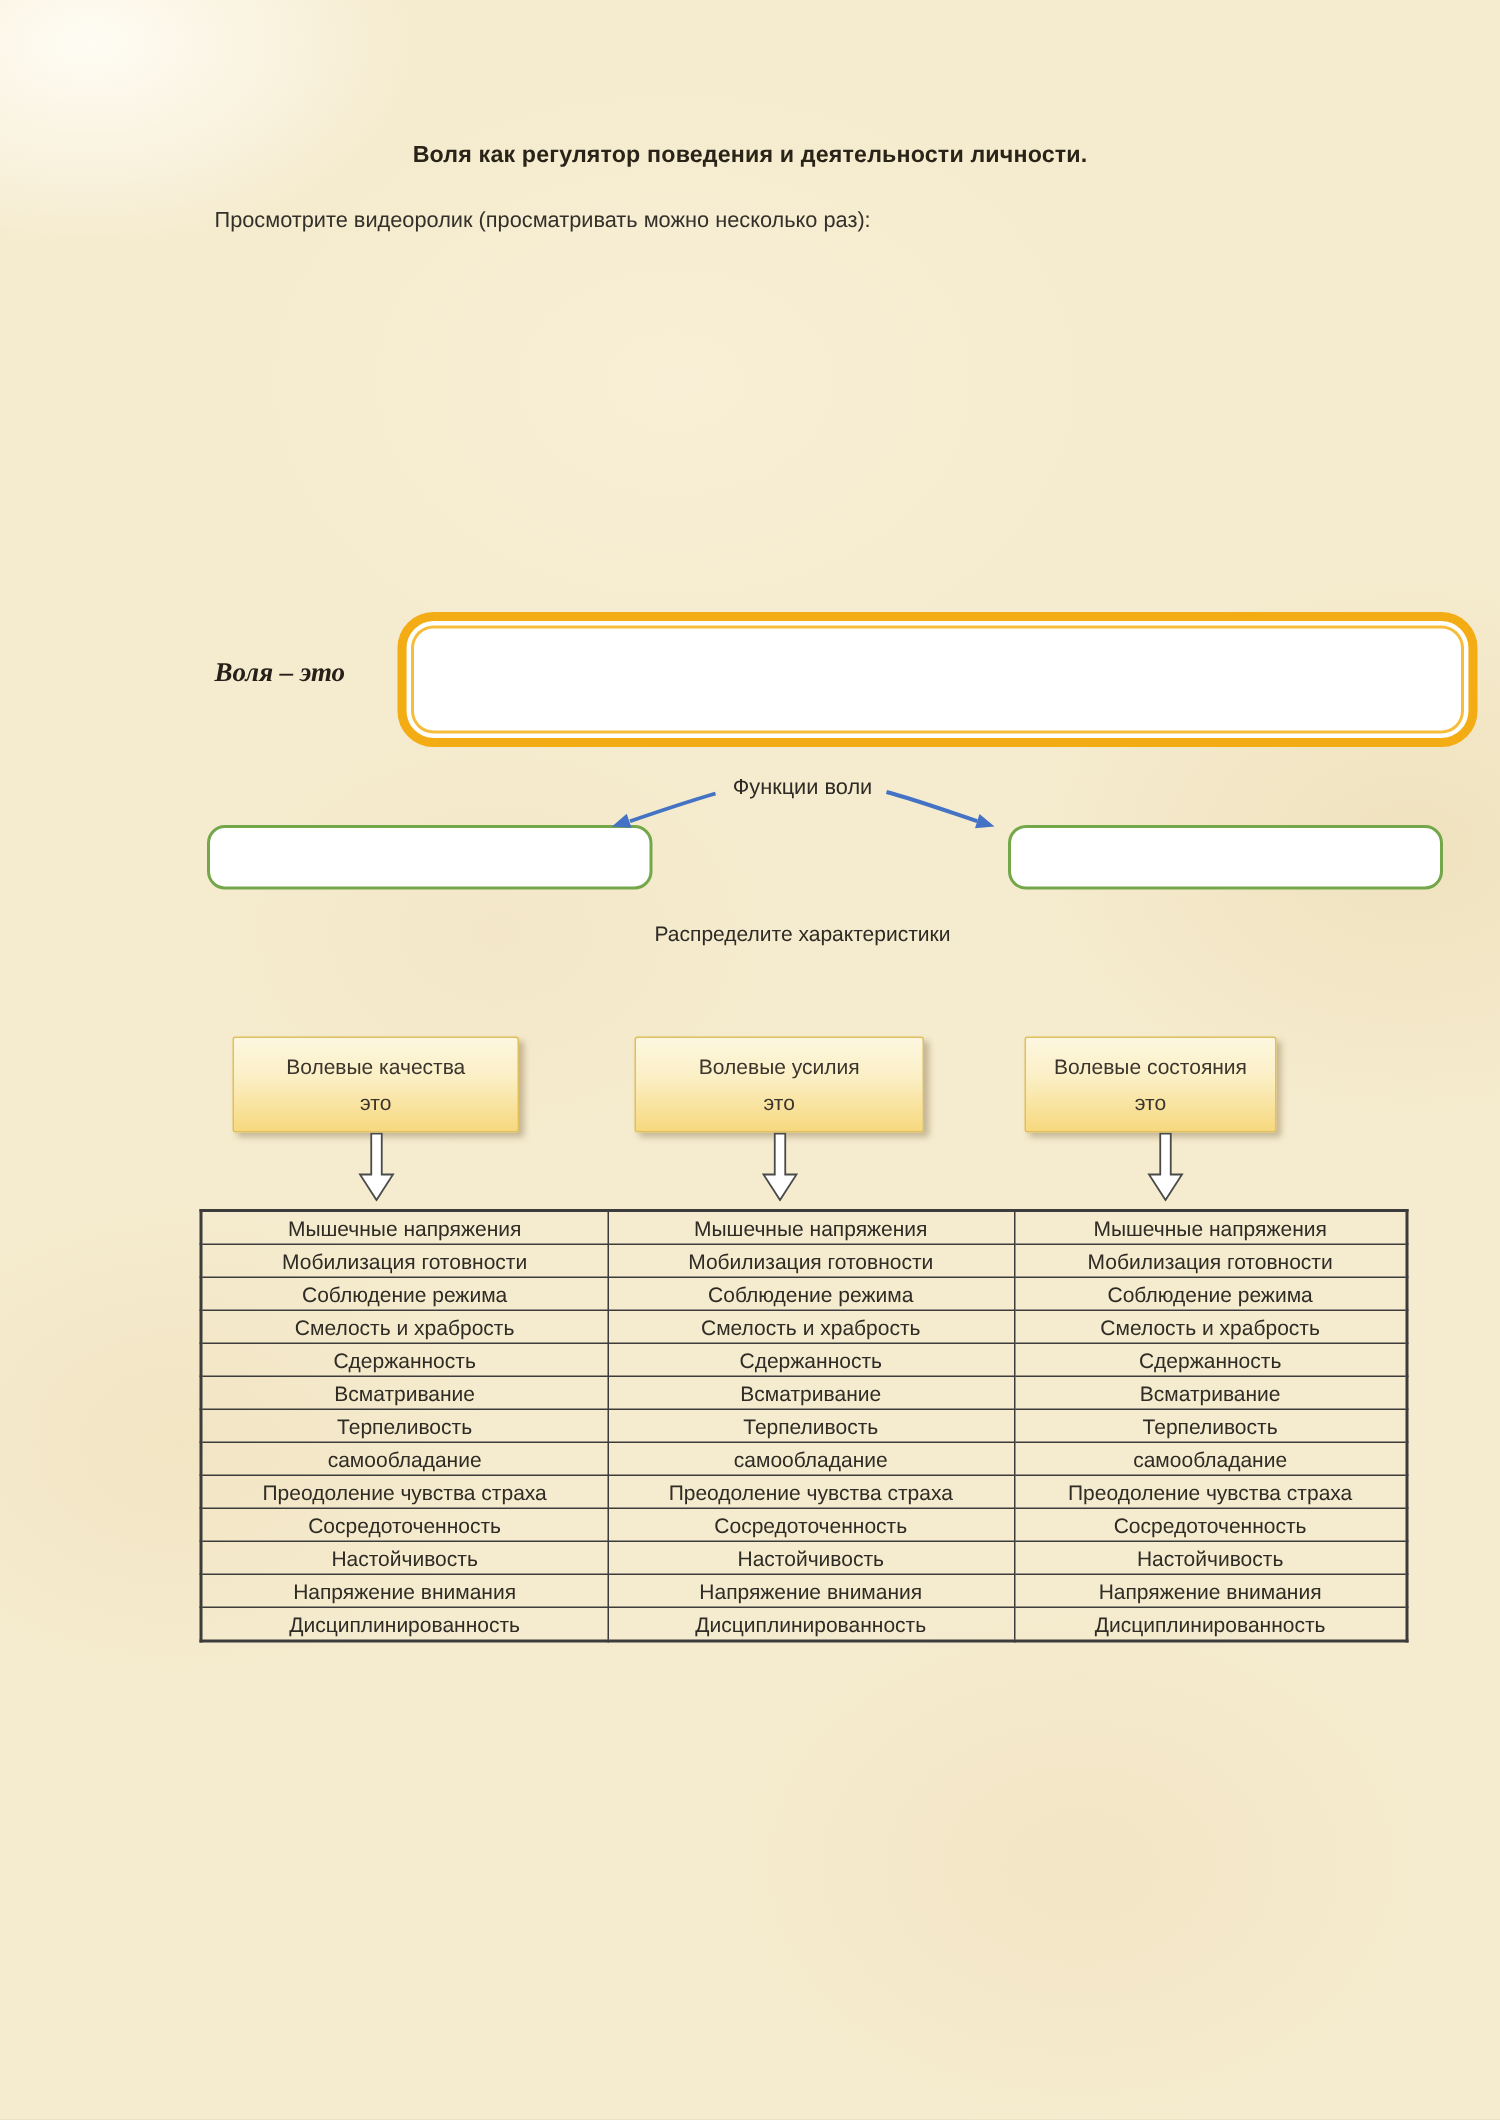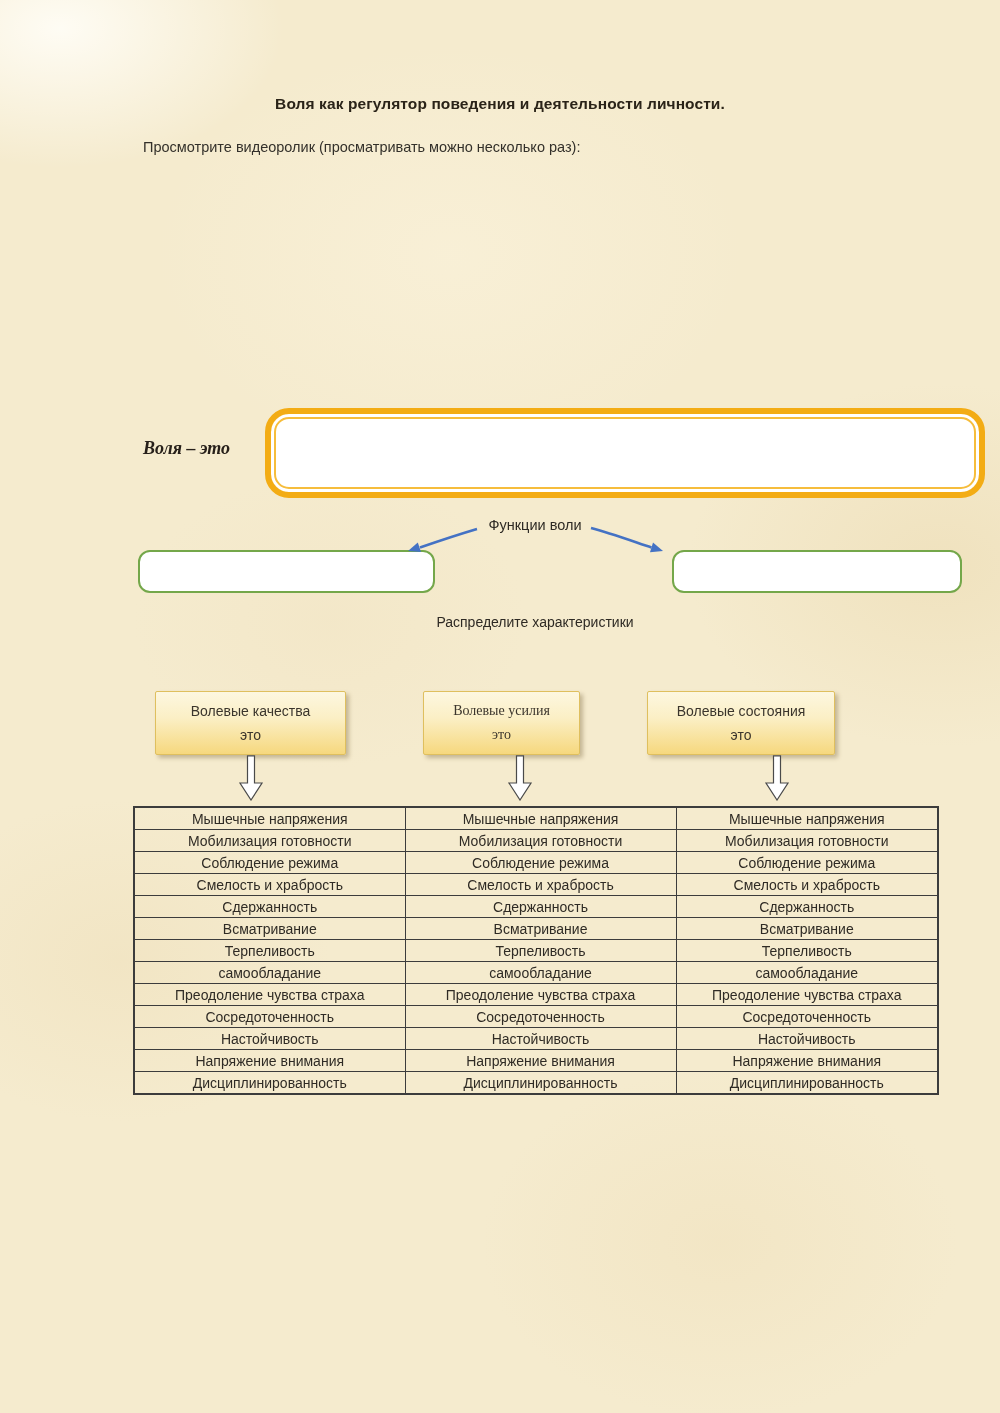--- a/index.html
+++ b/index.html
@@ -33,22 +33,22 @@
   .green-box.right{left:672px;width:290px;}
   .distribute{position:absolute;top:614px;left:70px;width:930px;text-align:center;
     font-size:14px;color:#2e2a24;}
   .col-header{position:absolute;top:691px;height:64px;box-sizing:border-box;
     display:flex;flex-direction:column;justify-content:center;align-items:center;row-gap:8px;
     background:linear-gradient(180deg,var(--ybTop,#fdf7e0) 0%,#fbefc5 42%,var(--ybBottom,#f6d87e) 100%);
     border:1px solid #dfbf5e;border-radius:2px;
     box-shadow:3px 3px 4px rgba(122,102,62,.4);
     font-size:14px;color:#3b352c;text-align:center;}
   .col-header.c1{left:155px;width:191px;}
-  .col-header.c2{left:423px;width:157px;font-family:Liberation Serif, serif;}
-  .col-header.c3{left:647px;width:188px;}
+  .col-header.c2{left:423px;width:193px;}
+  .col-header.c3{left:683px;width:168px;}
   .down-arrow{position:absolute;top:755px;width:26px;height:46px;}
   .down-arrow.a1{left:238px;}
   .down-arrow.a2{left:507px;}
   .down-arrow.a3{left:764px;}
   table.chars{position:absolute;left:133px;top:806px;width:804px;border-collapse:collapse;
     table-layout:fixed;}
   table.chars td{border:1px solid var(--tableBorder,#3c3c3c);height:21px;padding:0 4px;
     text-align:center;vertical-align:middle;font-size:14px;color:#2f2b25;
     white-space:nowrap;overflow:hidden;}
   table.chars{border:2px solid var(--tableBorder,#3c3c3c);}

